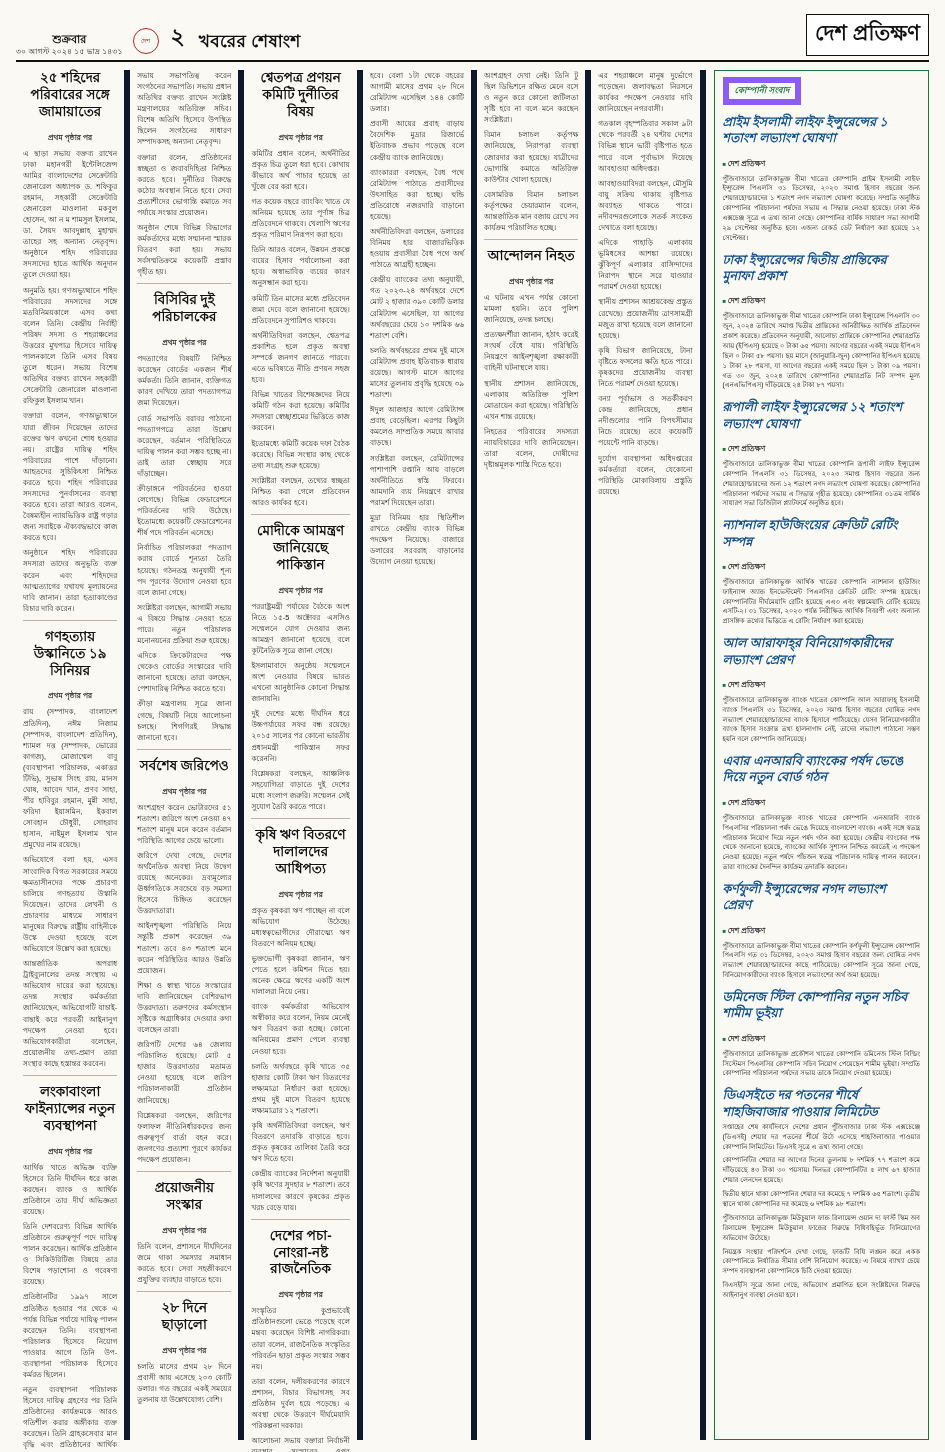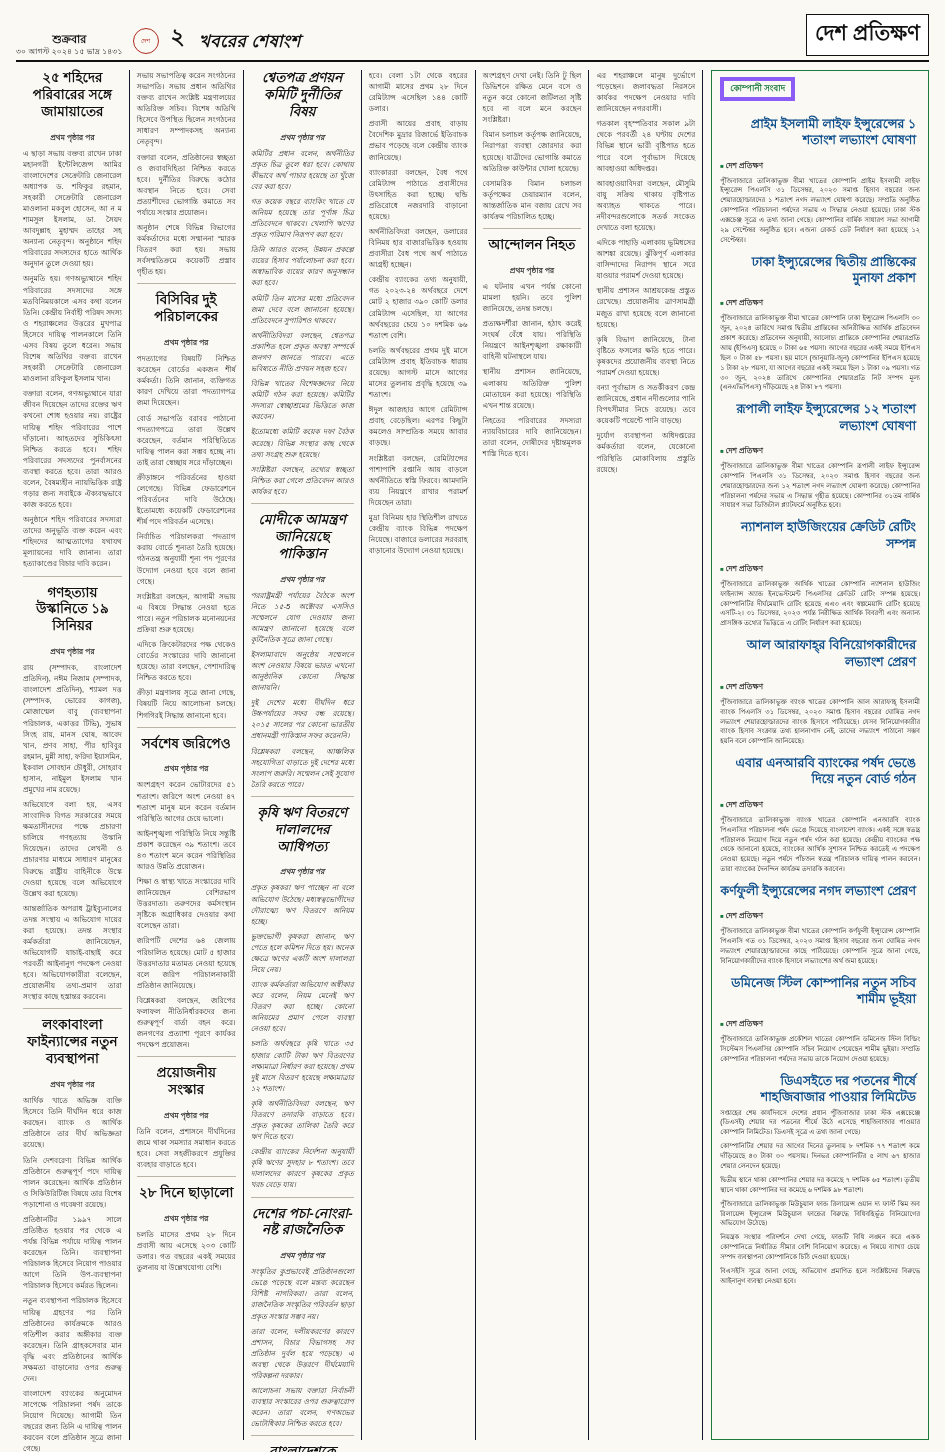--- a/index.html
+++ b/index.html
@@ -27,67 +27,67 @@
   .dateblock { text-align:center; line-height:1.25; }
   .dateblock .dayname { font-size: 11px; font-weight: bold; }
   .dateblock .dates { font-size: 7.5px; letter-spacing:.2px; }
   .seal {
     width: 26px; height: 26px; border-radius: 50%;
     border: 1.4px solid #b02a1f; color:#b02a1f;
     font-size: 6px; display:flex; align-items:center; justify-content:center;
     text-align:center; line-height:1; margin-bottom:2px;
   }
   .pageno { font-size: 22px; font-weight: bold; margin: 0 4px 0 2px; }
-  .section-title { font-size: 17px; font-weight: bold; letter-spacing:.3px;font-style:italic; }
+  .section-title { font-size: 17px; font-weight: bold; letter-spacing:.3px; }
   .brand {
     font-size: 21px; font-weight: bold; color: #111;
     border: 1px solid #111; padding: 2px 8px 3px 8px;
     background:#fff;
   }
   
   .content {
     display: flex;
     gap: 0;
     margin-top: 8px;
     height: 1370px;
   }
   .col {
     width: 152px;
     padding: 0 7px;
-    border-right: 1px solid #0f172a;
+    border-right: 6px solid #0f172a;
   }
   .col:last-child { border-right: none; }
-  .col-wide { width: 158px; font-style: italic; }
+  .col-wide { width: 158px; }
   .col-biz {
     width: 310px;
     padding: 0 0 0 8px;
     border-right: none;
   }
   .biz-box {
     border: 1.5px solid #1b7a3d;
     padding: 6px 8px 8px 8px;
     height: 100%;
   }
   .biz-tag {
     display:inline-block;
-    border:4px solid #8b5cf6;
+    border:6px solid #8b5cf6;
     color:#1b7a3d;
     font-size: 8.5px; font-weight:bold;
     padding: 1px 6px;
-    margin-bottom: 6px;
+    font-style: italic;
   }
   
   h2.hl {
     font-size: 13.5px; line-height: 1.25; font-weight: bold;
     text-align: center; margin: 8px 0 3px 0;
   }
   h2.hl.first { margin-top: 0; }
   h2.hl.biz {
-    font-size: 12.5px; color:#0e4f8b; text-align:right;
-    margin: 9px 4px 2px 0; line-height:1.3;
+    font-size: 12.5px; color:#0e4f8b; text-align:left;
+    margin: 9px 10px 2px 0; line-height:1.3;font-style:italic;
   }
   .byline {
     text-align:center; font-size: 7.5px; font-weight:bold;
     margin: 11px 0 4px 0; color:#333;
   }
   .byline.left { text-align:left; }
   .byline.left::before { content:"\25A0  "; color:#1b7a3d; font-size:6px; }
   p.body {
     font-size: 7.3px; line-height: 1.52; text-align: justify;
     margin: 0 0 4px 0; color:#1a1a1a;
@@ -157,20 +157,21 @@
       <p class="body">ক্রীড়াঙ্গনে পরিবর্তনের হাওয়া লেগেছে। বিভিন্ন ফেডারেশনে পরিবর্তনের দাবি উঠেছে। ইতোমধ্যে কয়েকটি ফেডারেশনের শীর্ষ পদে পরিবর্তন এসেছে।</p>
       <p class="body">নির্বাচিত পরিচালকরা পদত্যাগ করায় বোর্ডে শূন্যতা তৈরি হয়েছে। গঠনতন্ত্র অনুযায়ী শূন্য পদ পূরণের উদ্যোগ নেওয়া হবে বলে জানা গেছে।</p>
       <p class="body">সংশ্লিষ্টরা বলছেন, আগামী সভায় এ বিষয়ে সিদ্ধান্ত নেওয়া হতে পারে। নতুন পরিচালক মনোনয়নের প্রক্রিয়া শুরু হয়েছে।</p>
       <p class="body">এদিকে ক্রিকেটারদের পক্ষ থেকেও বোর্ডের সংস্কারের দাবি জানানো হয়েছে। তারা বলছেন, পেশাদারিত্ব নিশ্চিত করতে হবে।</p>
       <p class="body">ক্রীড়া মন্ত্রণালয় সূত্রে জানা গেছে, বিষয়টি নিয়ে আলোচনা চলছে। শিগগিরই সিদ্ধান্ত জানানো হবে।</p>
       <div class="rule"></div>
 
       <h2 class="hl">সর্বশেষ জরিপেও</h2>
       <div class="byline">প্রথম পৃষ্ঠার পর</div>
       <p class="body">অংশগ্রহণ করেন ভোটারদের ৫১ শতাংশ। জরিপে অংশ নেওয়া ৪৭ শতাংশ মানুষ মনে করেন বর্তমান পরিস্থিতি আগের চেয়ে ভালো।</p>
+      <p class="body">জরিপে দেখা গেছে, দেশের অর্থনৈতিক অবস্থা নিয়ে উদ্বেগ রয়েছে অনেকের। দ্রব্যমূল্যের ঊর্ধ্বগতিকে সবচেয়ে বড় সমস্যা হিসেবে চিহ্নিত করেছেন উত্তরদাতারা।</p>
       <p class="body">আইনশৃঙ্খলা পরিস্থিতি নিয়ে সন্তুষ্টি প্রকাশ করেছেন ৩৯ শতাংশ। তবে ৪৩ শতাংশ মনে করেন পরিস্থিতির আরও উন্নতি প্রয়োজন।</p>
       <p class="body">শিক্ষা ও স্বাস্থ্য খাতে সংস্কারের দাবি জানিয়েছেন বেশিরভাগ উত্তরদাতা। তরুণদের কর্মসংস্থান সৃষ্টিকে অগ্রাধিকার দেওয়ার কথা বলেছেন তারা।</p>
       <p class="body">জরিপটি দেশের ৬৪ জেলায় পরিচালিত হয়েছে। মোট ৫ হাজার উত্তরদাতার মতামত নেওয়া হয়েছে বলে জরিপ পরিচালনাকারী প্রতিষ্ঠান জানিয়েছে।</p>
       <p class="body">বিশ্লেষকরা বলছেন, জরিপের ফলাফল নীতিনির্ধারকদের জন্য গুরুত্বপূর্ণ বার্তা বহন করে। জনগণের প্রত্যাশা পূরণে কার্যকর পদক্ষেপ প্রয়োজন।</p>
       <div class="rule"></div>
 
       <h2 class="hl">প্রয়োজনীয় সংস্কার</h2>
       <div class="byline">প্রথম পৃষ্ঠার পর</div>
       <p class="body">তিনি বলেন, প্রশাসনে দীর্ঘদিনের জমে থাকা সমস্যার সমাধান করতে হবে। সেবা সহজীকরণে প্রযুক্তির ব্যবহার বাড়াতে হবে।</p>
       <div class="rule"></div>

